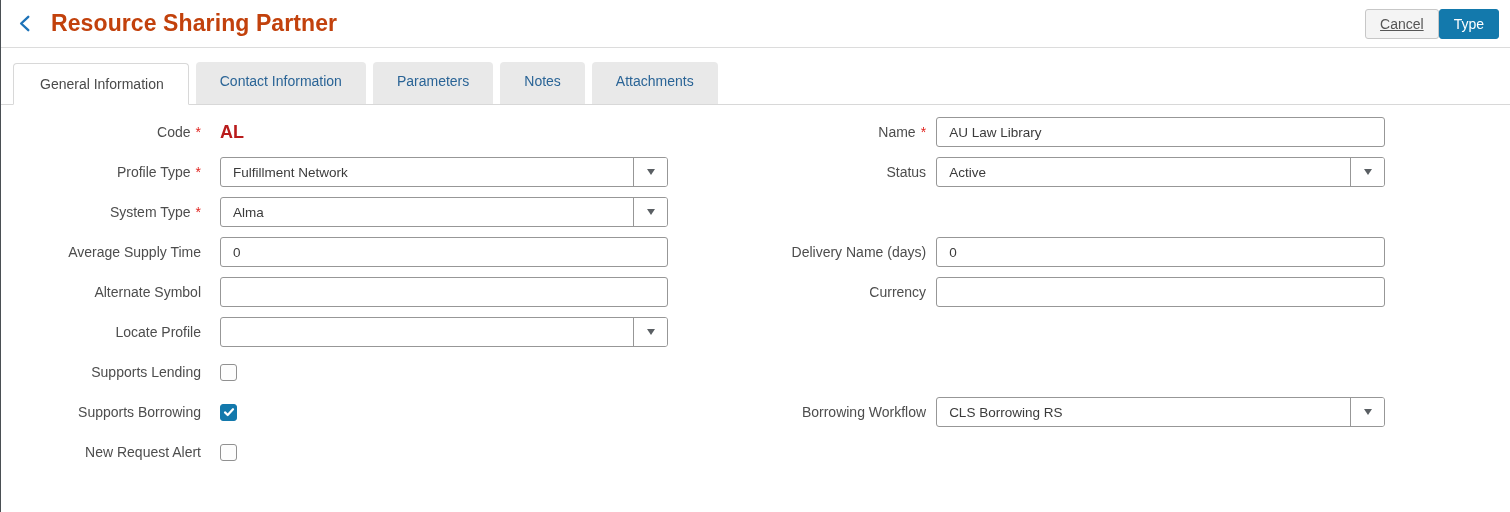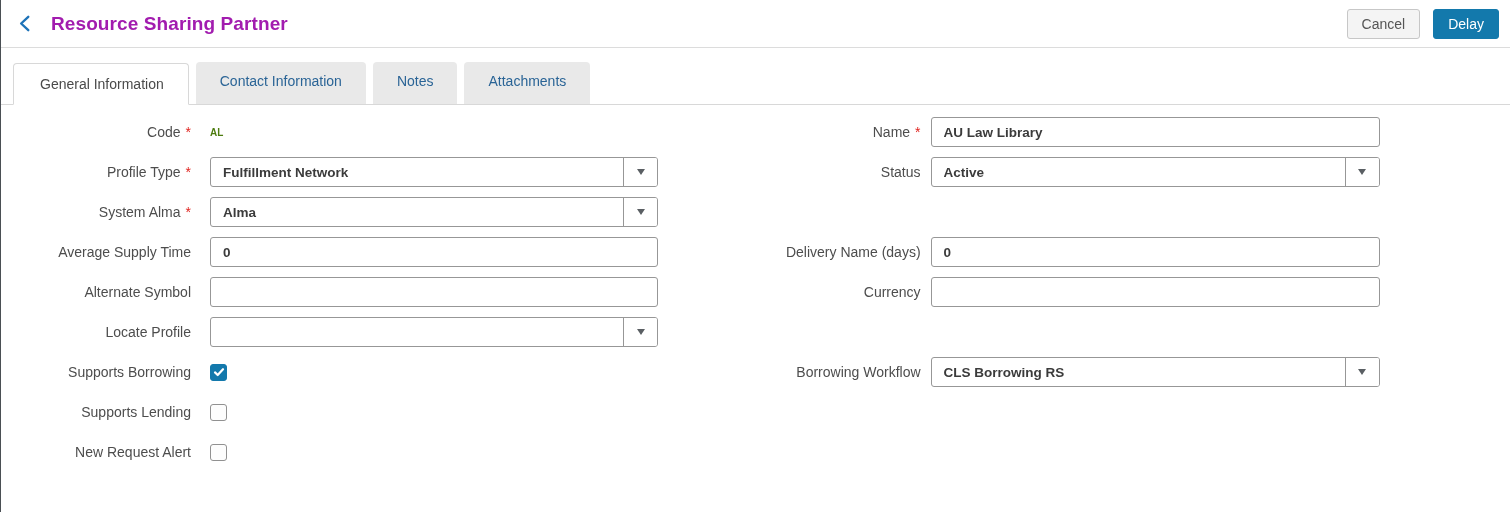--- a/index.html
+++ b/index.html
@@ -21,40 +21,40 @@
     border-bottom: 1px solid #dcdcdc;
     background: #ffffff;
   }
   .back-btn {
     width: 28px; height: 28px;
     display: flex; align-items: center; justify-content: center;
     cursor: pointer; background: none; border: none;
   }
   .page-title {
     margin-left: 12px;
-    font-size: 19px;
+    font-size: 23px;
     font-weight: 700;
-    color: #a21caf;
+    color: #c2410c;
     letter-spacing: .1px;
   }
   .header-spacer { flex: 1; }
   .btn {
     height: 30px;
     padding: 0 14px;
     font-size: 14px;
     font-family: inherit;
     border-radius: 3px;
     cursor: pointer;
     line-height: 28px;
   }
   .btn-cancel {
     background: #f4f4f4;
     border: 1px solid #c7c7c7;
     color: #555555;
-    margin-right: 13px;
+    text-decoration: underline;
   }
   .btn-save {
     background: #1379AC;
     border: 1px solid #1379AC;
     color: #ffffff;
   }
 
   
   .tabbar {
     display: flex;
@@ -83,58 +83,58 @@
     color: #4a4a4a;
     border: 1px solid #d8d8d8;
     border-bottom: 1px solid #ffffff;
     margin-bottom: -1px;
     position: relative;
     z-index: 2;
     padding-left: 26px;
   }
 
   
-  .form-area { padding-top: 7px; }
+  .form-area { padding-top: 7px; padding-left: 10px; }
   .form-row { display: flex; height: 40px; align-items: center; }
   .cell { display: flex; align-items: center; height: 100%; }
   .cell.left  { width: 670px; }
   .cell.right { width: 840px; }
   .flabel {
     font-size: 14px;
     color: #4d4d4d;
     text-align: right;
     white-space: nowrap;
   }
   .cell.left  .flabel { width: 190px; margin-right: 19px; }
   .cell.right .flabel { width: 250px; margin-right: 10px; }
   .req { color: #E0231E; margin-left: 5px; font-size: 14px; }
   .fctl { display: flex; align-items: center; }
   .cell.left  .fctl { width: 448px; }
   .cell.right .fctl { width: 449px; }
 
-  .static-val { font-size: 10px; font-weight: 700; color: #4d7c0f; }
+  .static-val { font-size: 18px; font-weight: 700; color: #b91c1c; }
 
   .field {
     display: flex;
     align-items: stretch;
     width: 100%;
     height: 30px;
     border: 1px solid #979797;
     border-radius: 3px;
     background: #ffffff;
     overflow: hidden;
   }
   .field input {
     flex: 1;
     border: none;
     outline: none;
     padding: 0 12px;
     font-family: inherit;
     font-size: 13.5px;
-    font-weight: 700;
+    font-weight: 400;
     color: #3b3b3b;
     background: transparent;
     min-width: 0;
   }
   .dd-btn {
     width: 34px;
     border-left: 1px solid #979797;
     display: flex;
     align-items: center;
     justify-content: center;
@@ -168,26 +168,27 @@
 
 <div class="header">
   <button class="back-btn">
     <svg width="19" height="19" viewBox="0 0 24 24">
       <polyline points="15.5,3.5 6.5,12 15.5,20.5" fill="none" stroke="#1E73B8" stroke-width="3" stroke-linecap="round" stroke-linejoin="round"></polyline>
     </svg>
   </button>
   <div class="page-title">Resource Sharing Partner</div>
   <div class="header-spacer"></div>
   <button class="btn btn-cancel">Cancel</button>
-  <button class="btn btn-save">Delay</button>
+  <button class="btn btn-save">Type</button>
 </div>
 
 <div class="tabbar">
     <div class="tab active">General Information</div>
     <div class="tab">Contact Information</div>
+    <div class="tab">Parameters</div>
     <div class="tab">Notes</div>
     <div class="tab">Attachments</div>
   </div>
 
 <div class="form-area">
     <div class="form-row">
       <div class="cell left">
         <label class="flabel"><span>Code</span><span class="req">*</span></label>
         <div class="fctl">
           <div class="static-val">AL</div>
@@ -221,21 +222,21 @@
             <input type="text" value="Active" style="">
             <span class="dd-btn">
               <span class="caret"></span>
             </span>
           </div>
         </div>
       </div>
     </div>
     <div class="form-row">
       <div class="cell left">
-        <label class="flabel"><span>System Alma</span><span class="req">*</span></label>
+        <label class="flabel"><span>System Type</span><span class="req">*</span></label>
         <div class="fctl">
           <div class="field">
             <input type="text" value="Alma" style="">
             <span class="dd-btn">
               <span class="caret"></span>
             </span>
           </div>
         </div>
       </div>
       <div class="cell right"></div>
@@ -279,20 +280,29 @@
     <div class="form-row">
       <div class="cell left">
         <label class="flabel"><span>Locate Profile</span></label>
         <div class="fctl">
           <div class="field">
             <input type="text" style="">
             <span class="dd-btn">
               <span class="caret"></span>
             </span>
           </div>
+        </div>
+      </div>
+      <div class="cell right"></div>
+    </div>
+    <div class="form-row">
+      <div class="cell left">
+        <label class="flabel"><span>Supports Lending</span></label>
+        <div class="fctl">
+          <span class="checkbox"></span>
         </div>
       </div>
       <div class="cell right"></div>
     </div>
     <div class="form-row">
       <div class="cell left">
         <label class="flabel"><span>Supports Borrowing</span></label>
         <div class="fctl">
           <span class="checkbox checked">
             <svg width="12" height="12" viewBox="0 0 12 12">
@@ -308,29 +318,20 @@
             <input type="text" value="CLS Borrowing RS" style="">
             <span class="dd-btn">
               <span class="caret"></span>
             </span>
           </div>
         </div>
       </div>
     </div>
     <div class="form-row">
       <div class="cell left">
-        <label class="flabel"><span>Supports Lending</span></label>
+        <label class="flabel"><span>New Request Alert</span></label>
         <div class="fctl">
           <span class="checkbox"></span>
         </div>
       </div>
       <div class="cell right"></div>
     </div>
-    <div class="form-row">
-      <div class="cell left">
-        <label class="flabel"><span>New Request Alert</span></label>
-        <div class="fctl">
-          <span class="checkbox"></span>
-        </div>
-      </div>
-      <div class="cell right"></div>
-    </div>
   </div>
 
 </body></html>

